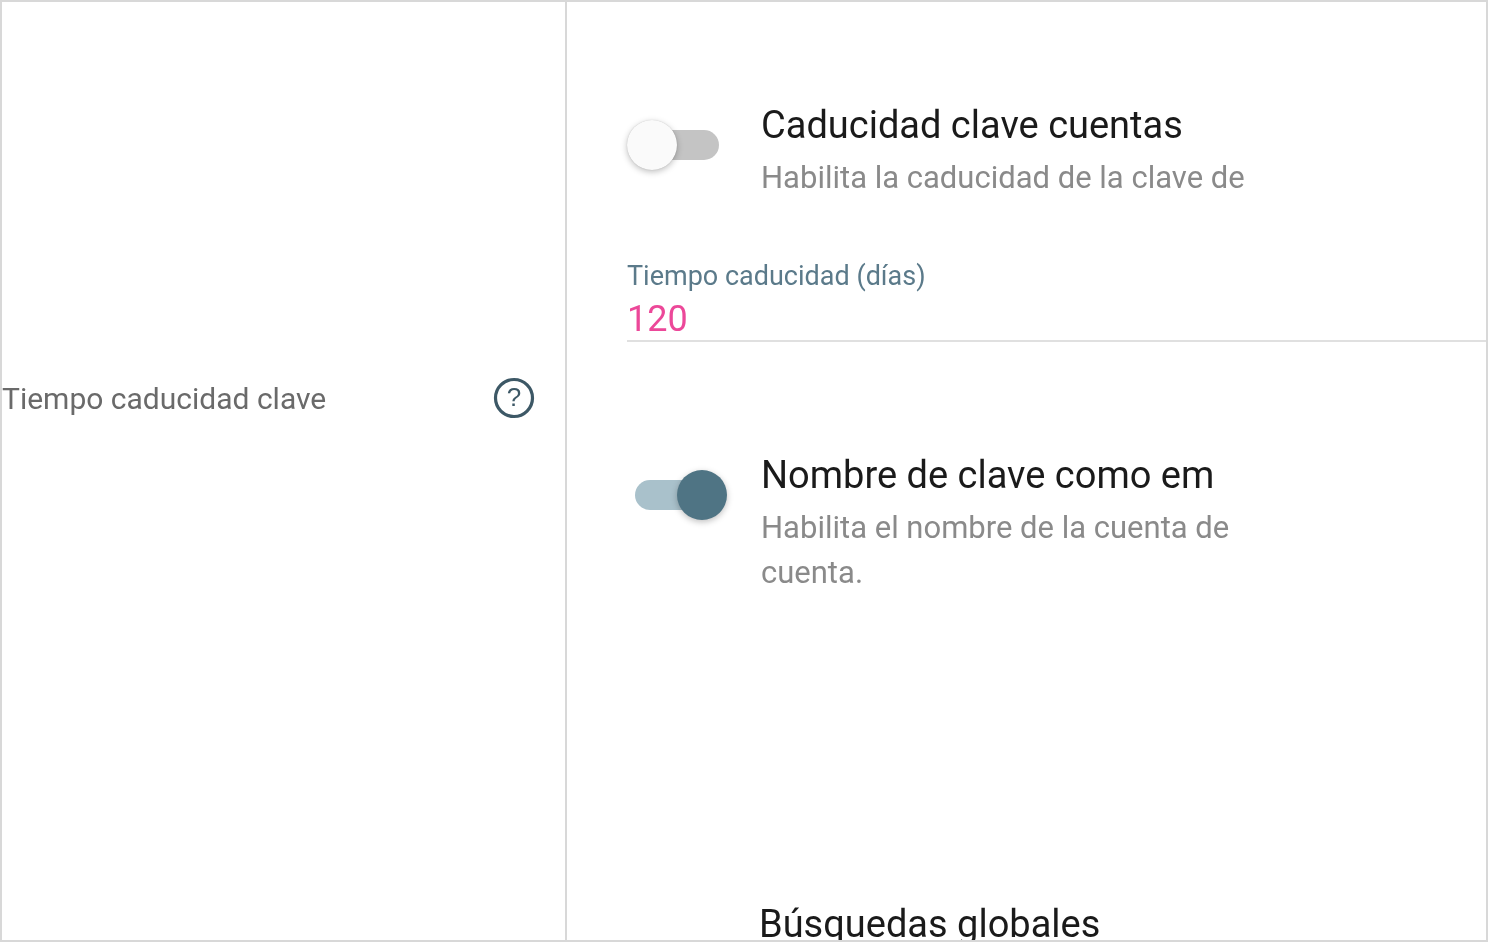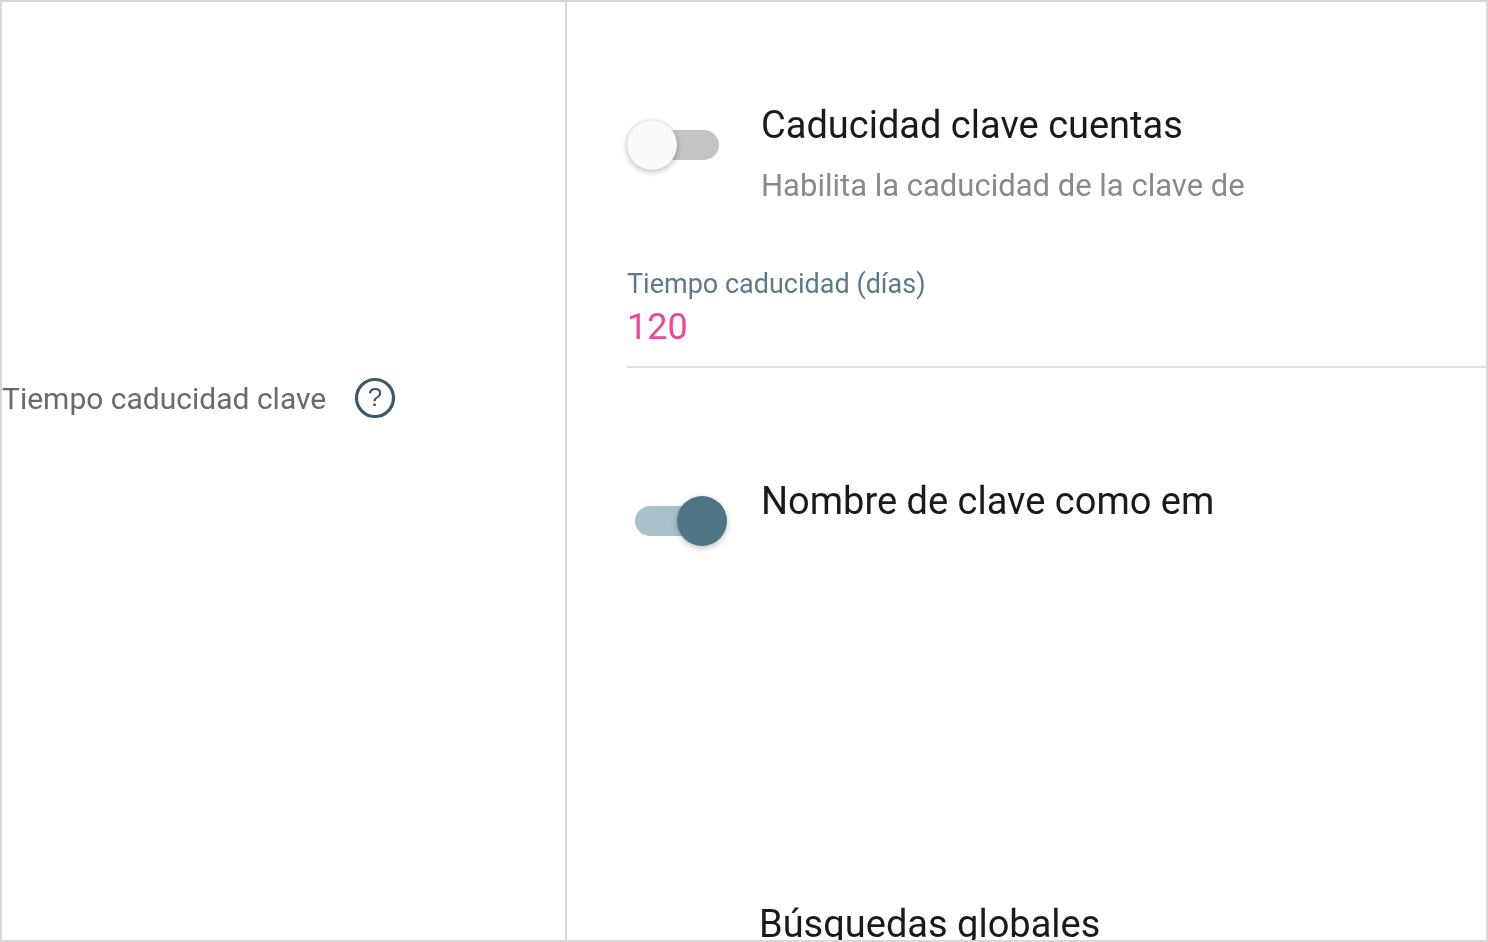--- a/index.html
+++ b/index.html
@@ -34,22 +34,22 @@
       padding-top: 100px;
       overflow: hidden;
     }
     .left-label-row {
       position: absolute;
       top: 375px;
       left: 0;
       right: 30px;
       display: flex;
       align-items: center;
-      justify-content: flex-start;
-      gap: 28px;
+      justify-content: space-between;
+      gap: 14px;
     }
     .left-label-text {
       color: #6a6a6a;
       font-size: 30px;
       font-weight: 400;
     }
     .help-icon {
       width: 42px;
       height: 42px;
       display: inline-flex;
@@ -114,31 +114,30 @@
       font-size: 38px;
       font-weight: 400;
       line-height: 1.25;
       white-space: nowrap;
     }
     .setting-desc {
       color: #8a8a8a;
       font-size: 31px;
       font-weight: 400;
       line-height: 1.45;
-      margin-top: 14px;
+      margin-top: 6px;
       white-space: nowrap;
     }
     .setting-desc.wrap {
       white-space: normal;
     }
     .input-block {
       margin-top: 10px;
       margin-bottom: 110px;
       border-bottom: 2px solid #e0e0e0;
-      padding-bottom: 18px;
       padding-right: 0;
     }
     .input-label {
       color: #5b7a8a;
       font-size: 27px;
       font-weight: 400;
       margin-bottom: 6px;
     }
     .input-value {
       color: #ec4899;
@@ -194,19 +193,23 @@
       <input class="input-value" type="text" value="120" style="">
     </div>
 
     <div class="setting-row">
       <div class="toggle toggle-on">
         <div class="toggle-track"></div>
         <div class="toggle-knob"></div>
       </div>
       <div class="setting-text">
         <div class="setting-title">Nombre de clave como em</div>
+        <div class="setting-desc wrap">
+          <span>Habilita el nombre de la cuenta de</span><br>
+          <span>cuenta.</span>
+        </div>
       </div>
     </div>
 
     <div class="bottom-title">Búsquedas globales</div>
 
   </div>
 </div>
 
 </body></html>

